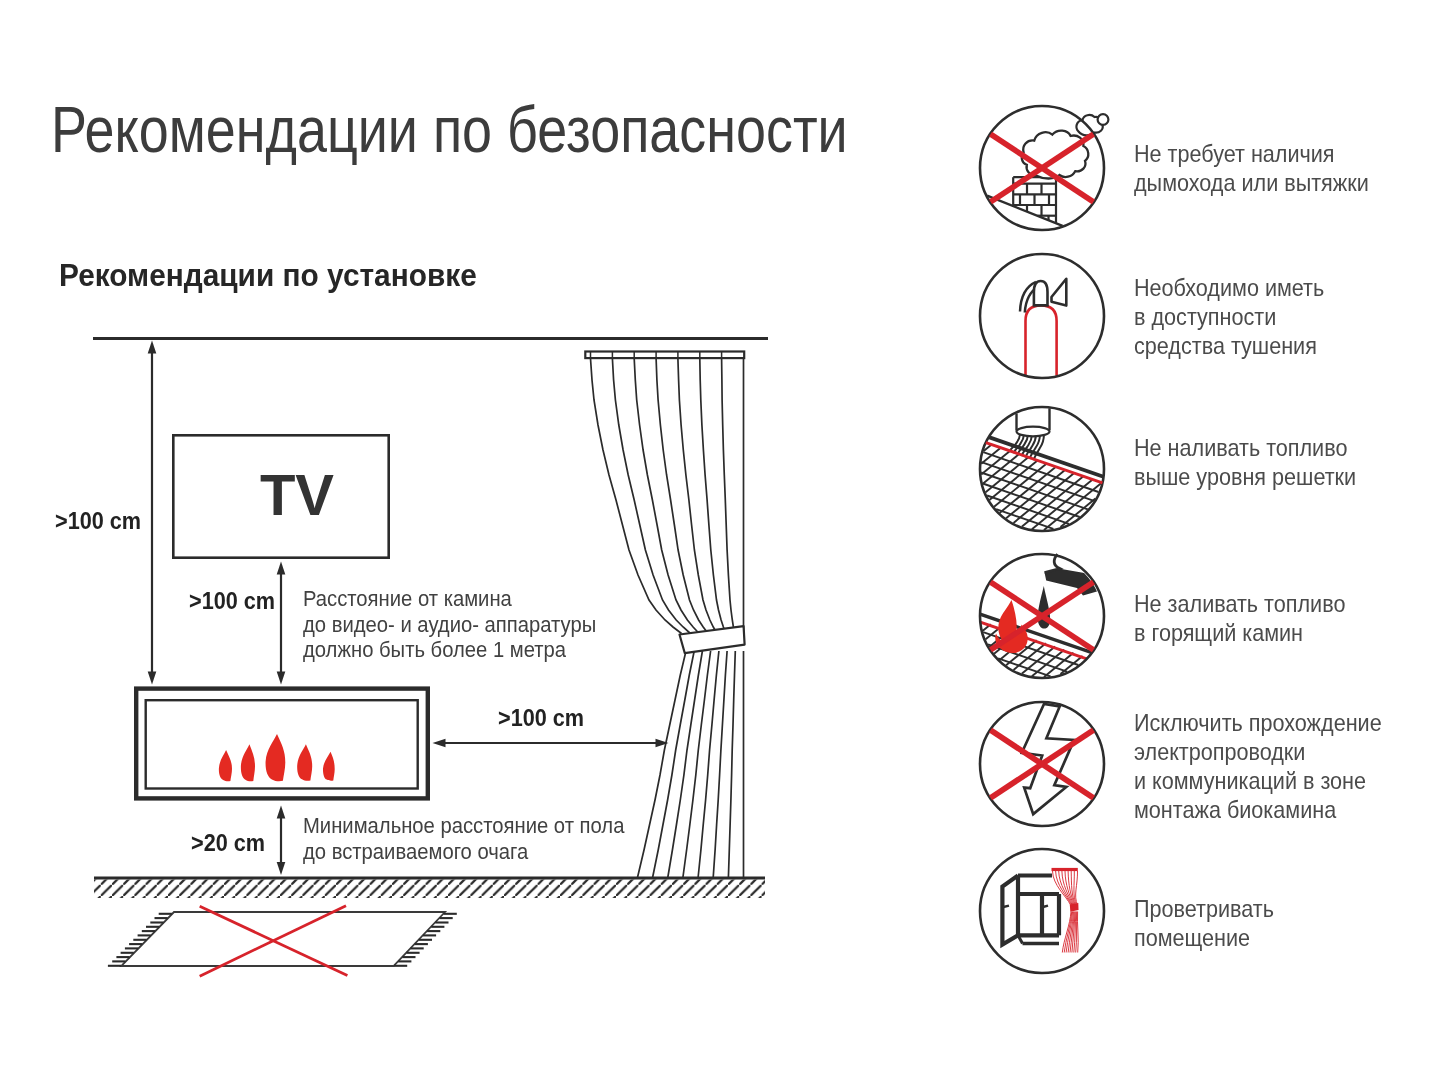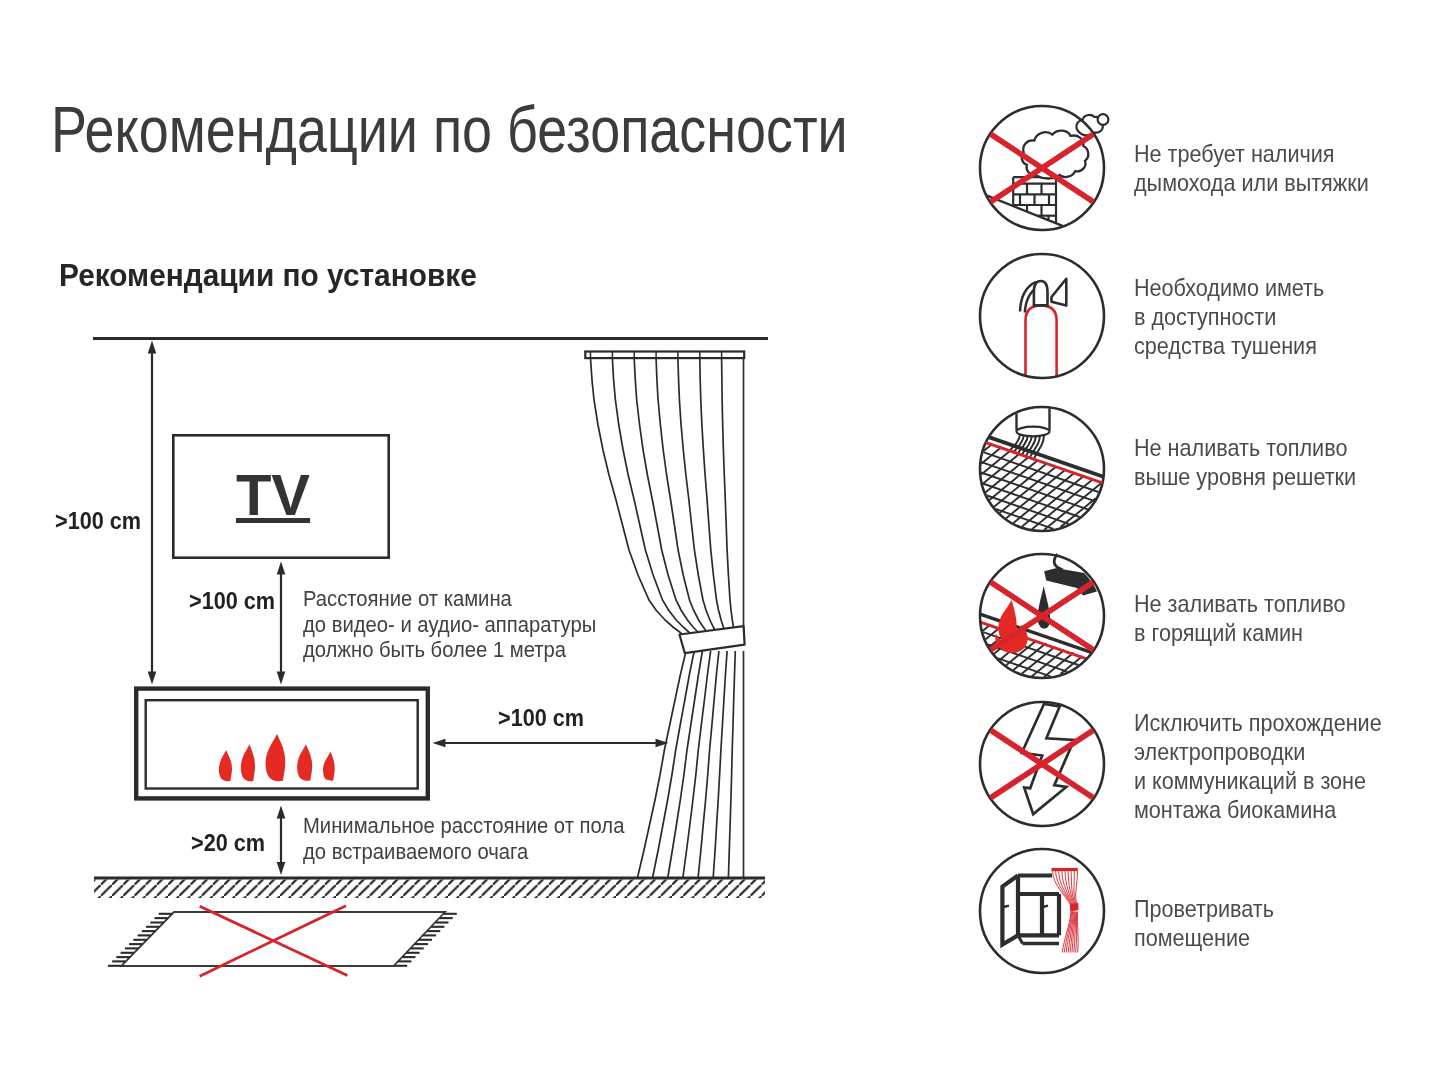--- a/index.html
+++ b/index.html
@@ -11,21 +11,21 @@
   #subtitle{left:59px;top:260px;font-size:31px;line-height:1;font-weight:bold;color:#262626;transform:scaleX(0.962);}
   .dim{font-size:23px;font-weight:bold;line-height:1;color:#222222;transform:scaleX(0.94);}
   #dim-wall{left:55px;top:510px;}
   #dim-tv{left:189px;top:589.5px;}
   #dim-curtain{left:498px;top:707px;}
   #dim-floor{left:191px;top:831.5px;}
   .note{font-size:22px;color:#414141;transform:scaleX(0.92);}
   .note div{white-space:nowrap;}
   #note-tv{left:303px;top:586px;line-height:25.5px;}
   #note-floor{left:303px;top:813px;line-height:26px;}
-  #tv-label{left:164px;top:466px;width:218px;text-align:center;font-size:58px;line-height:1;font-weight:bold;color:#333333;text-decoration:underline;}
+  #tv-label{left:188px;top:466px;width:218px;text-align:center;font-size:58px;line-height:1;font-weight:bold;color:#333333;}
   .item-text{font-size:24px;color:#4b4b4b;line-height:29px;transform:scaleX(0.90);transform-origin:0 0;position:absolute;left:1134px;}
   .item-text div{white-space:nowrap;}
   #itext-0{top:139px;} #itext-1{top:273px;} #itext-2{top:433px;}
   #itext-3{top:589px;} #itext-4{top:708px;} #itext-5{top:894px;}
   .icon{position:absolute;left:978px;width:128px;height:128px;overflow:visible;}
   #icon-0{top:104px;} #icon-1{top:252px;} #icon-2{top:405px;}
   #icon-3{top:552px;} #icon-4{top:700px;} #icon-5{top:847px;}
   .ds{stroke:#2d2d2d;fill:none;}
   .rs{stroke:#d7232b;fill:none;}
 </style>

